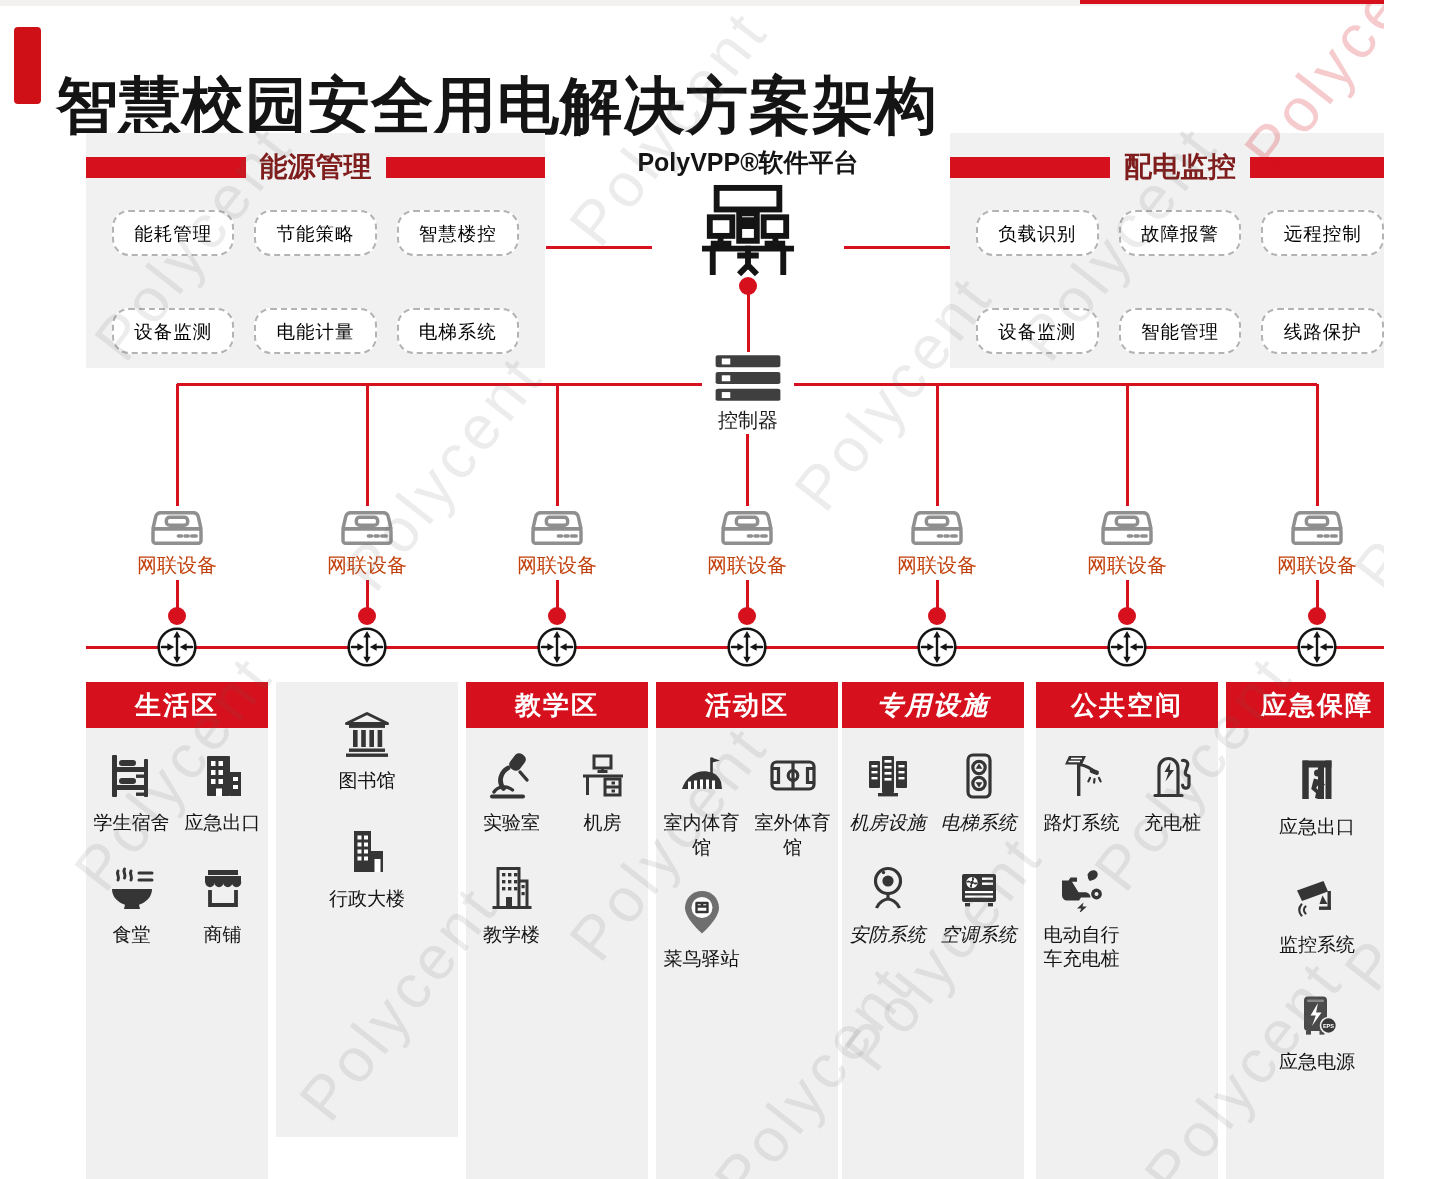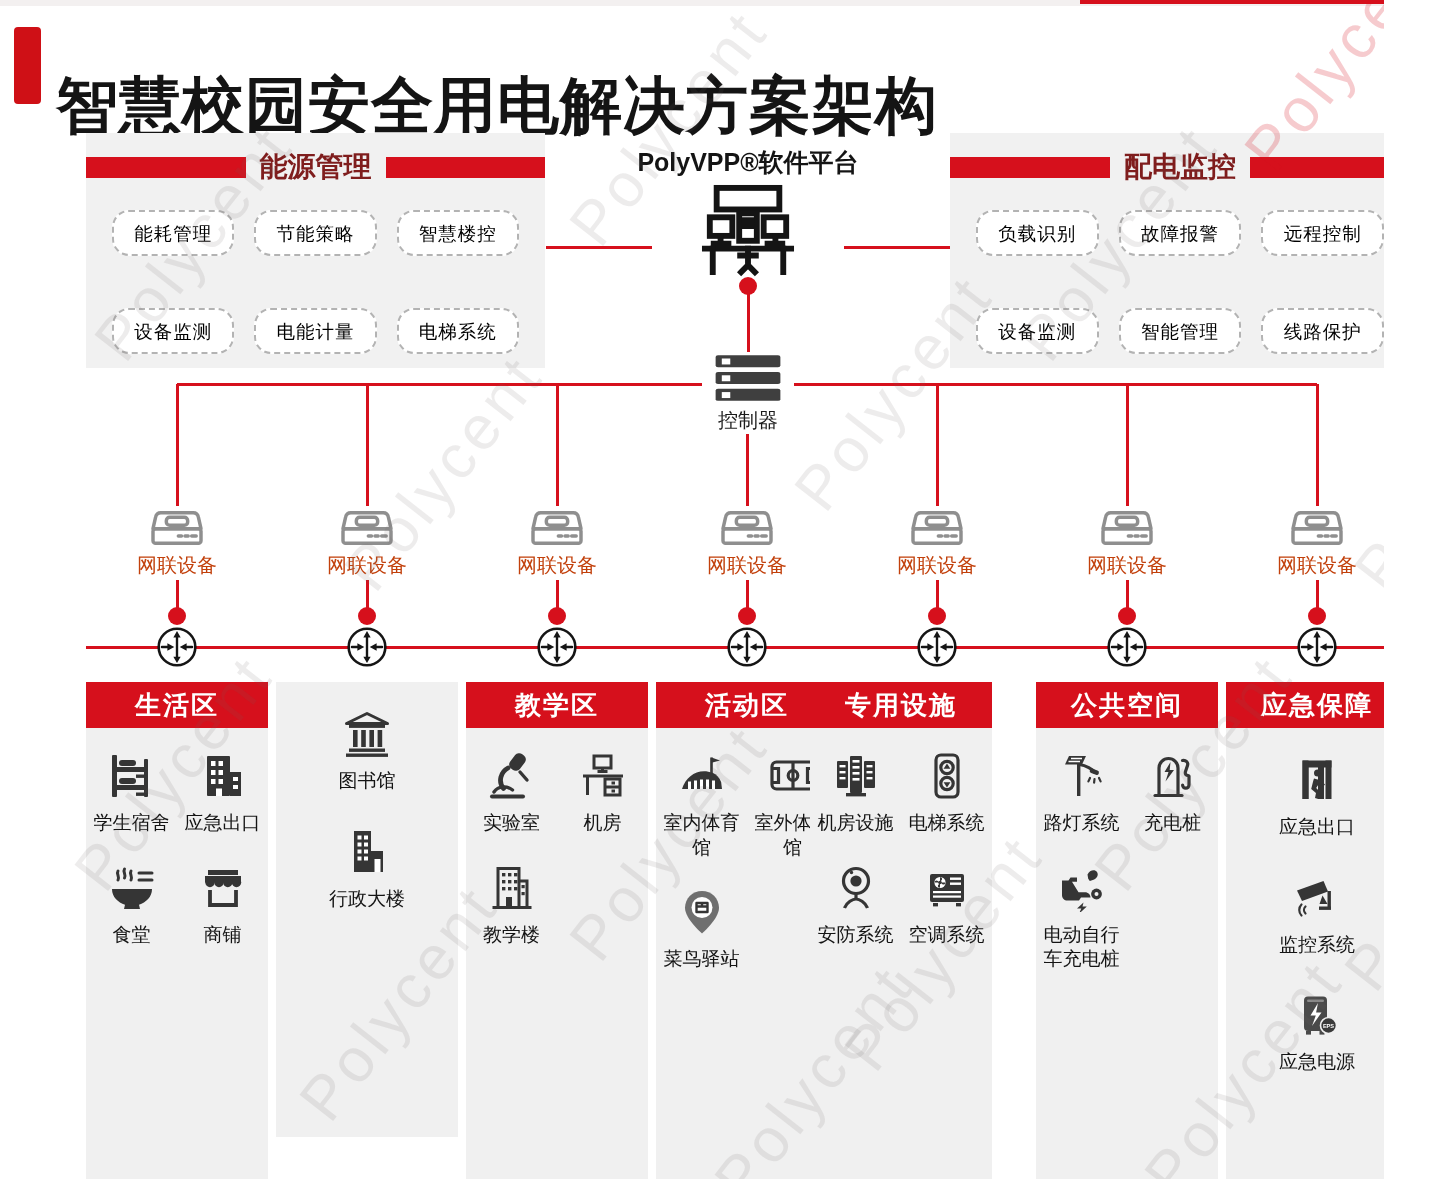--- a/index.html
+++ b/index.html
@@ -503,21 +503,21 @@
                 <circle cx="24" cy="19.5" r="10.5" fill="#fff"></circle>
                 <g stroke="#353535" stroke-width="2.4" fill="#fff" stroke-linejoin="round">
                   <rect x="18.5" y="15" width="11" height="9"></rect>
                   <path d="M18.5 18.5h11M24 15v3.5"></path>
                 </g>
               </svg></span>
             <div class="facility-label">菜鸟驿站</div>
           </div>
         </div>
       </section>
-      <section class="zone" style="left: 810px;">
+      <section class="zone" style="left: 842px; font-style: italic;">
         <div class="zone-head">专用设施</div>
         <div class="zone-body">
           <div class="facility">
             <span><svg viewBox="0 0 48 48">
                 <g fill="#353535">
                   <rect x="18" y="4" width="12" height="37" rx="1"></rect>
                   <rect x="5" y="9" width="11" height="27" rx="1"></rect>
                   <rect x="32" y="9" width="11" height="27" rx="1"></rect>
                   <rect x="14" y="41" width="20" height="3.4"></rect>
                 </g>

